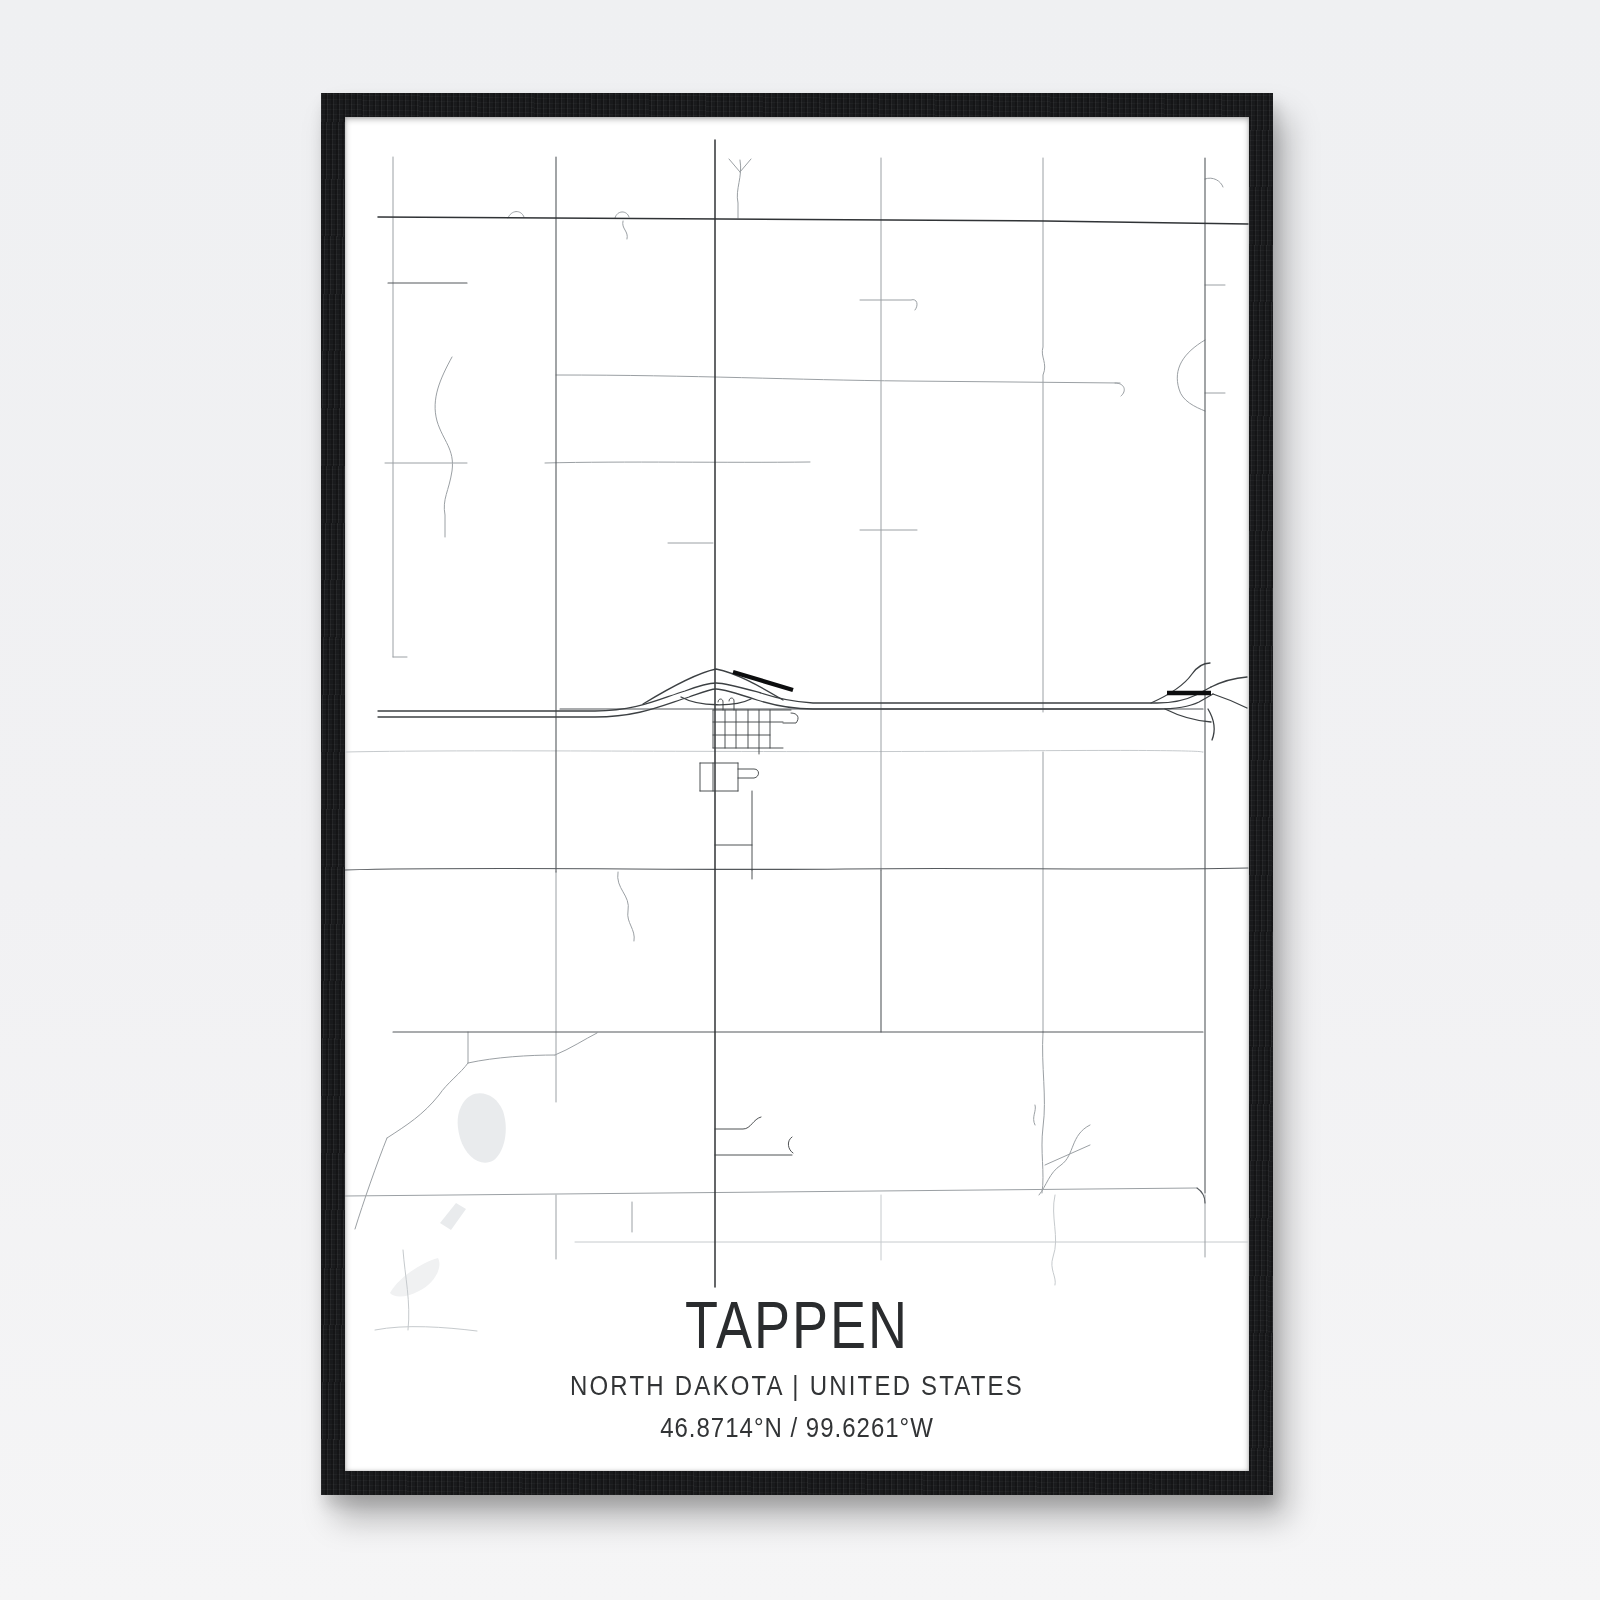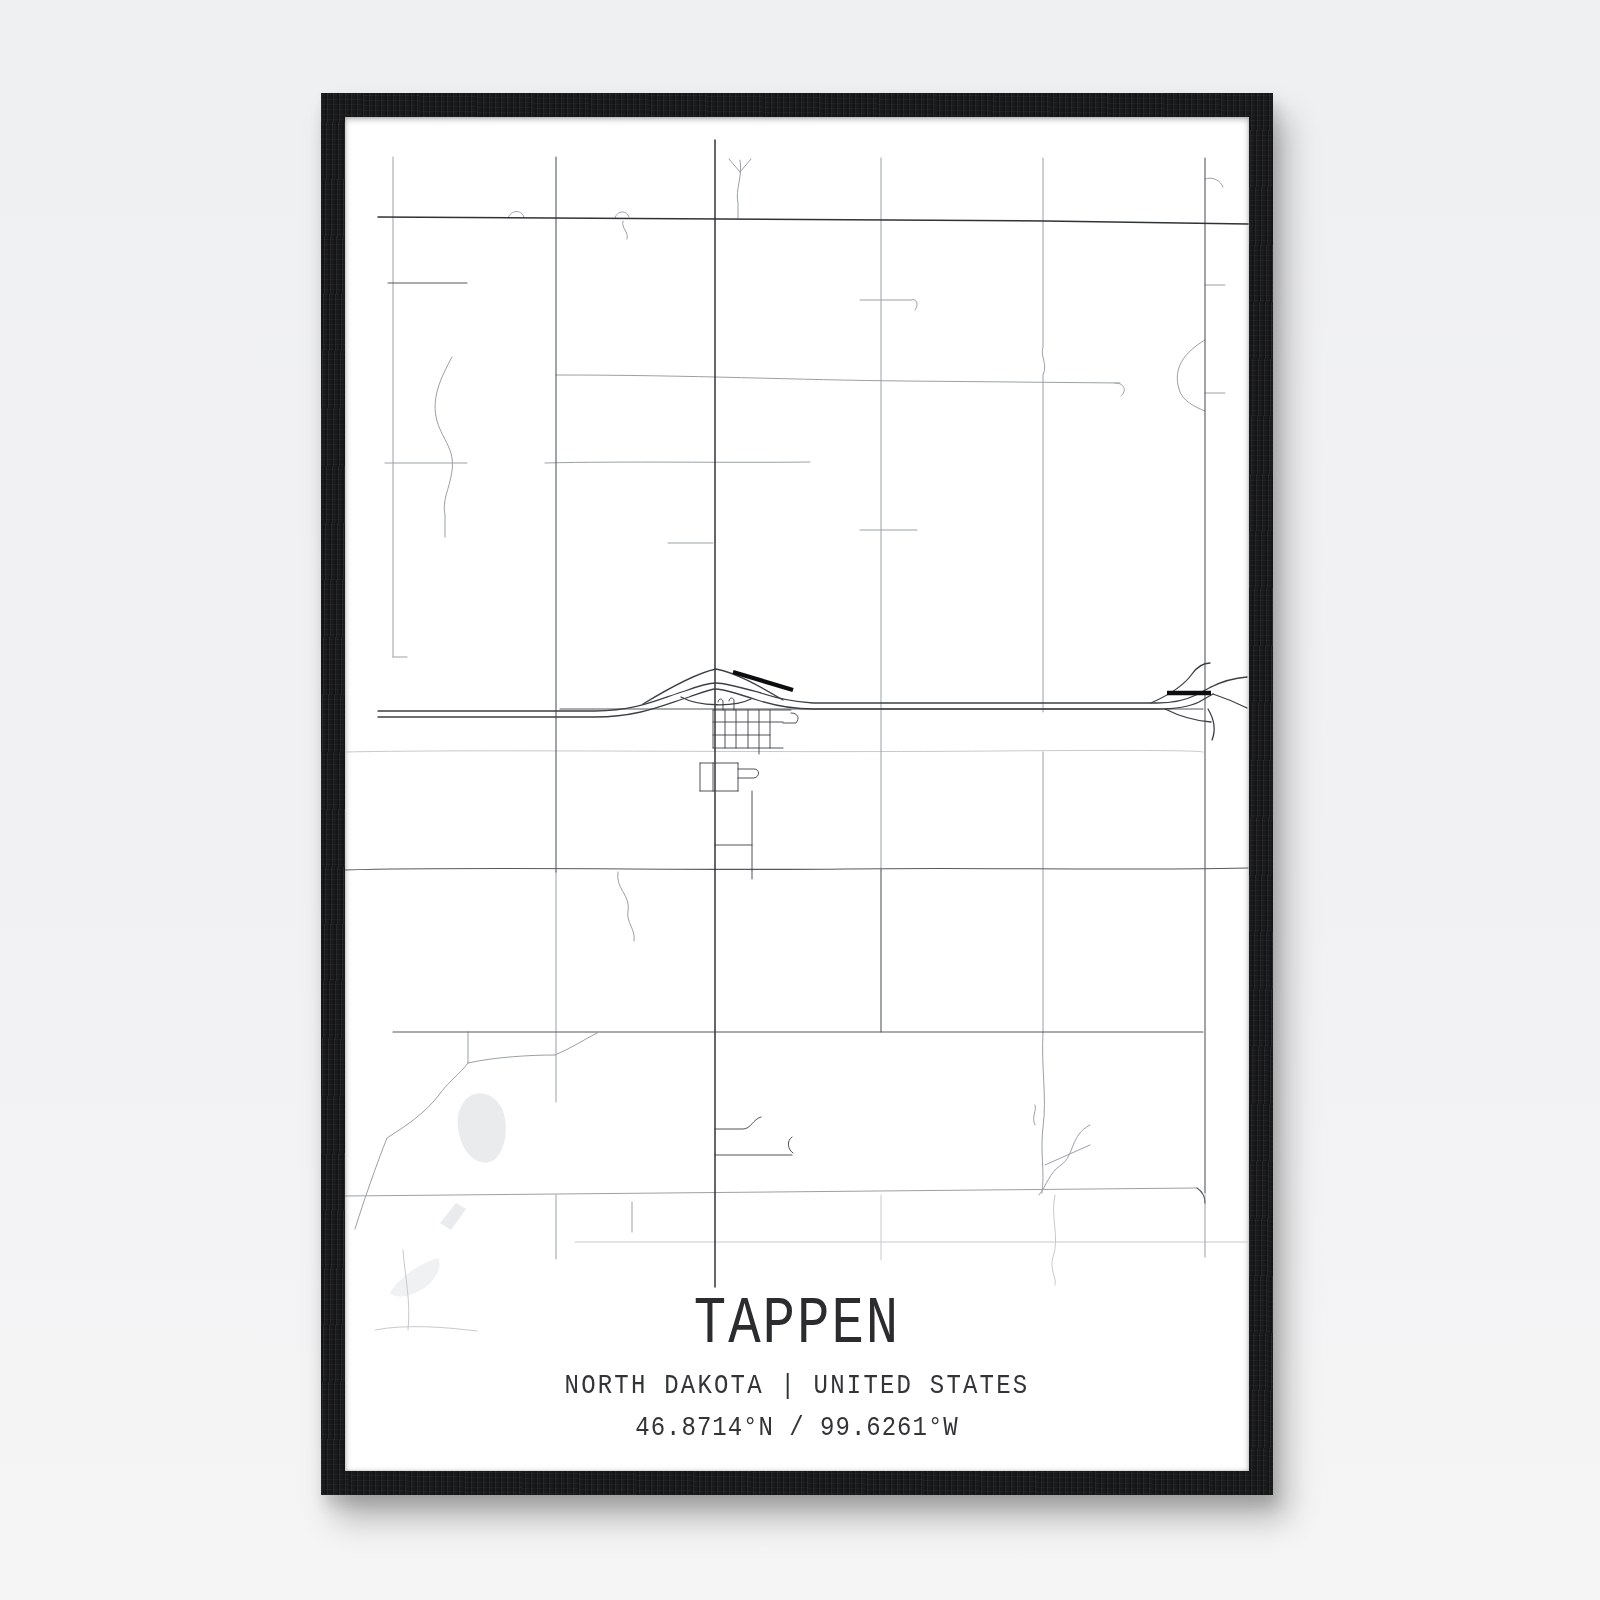--- a/index.html
+++ b/index.html
@@ -1,18 +1,18 @@
 <!DOCTYPE html>
 <html><head>
 <meta charset="utf-8">
 <style>
   html,body{margin:0;padding:0;width:1600px;height:1600px;overflow:hidden;
     font-family:"Liberation Sans",sans-serif;}
   .scene{position:absolute;inset:0;
-    background:linear-gradient(180deg,#eff0f2 0%,#f1f1f3 55%,#f5f5f6 100%);font-family:Liberation Mono, monospace;}
+    background:linear-gradient(180deg,#eff0f2 0%,#f1f1f3 55%,#f5f5f6 100%);}
   .frame{position:absolute;left:321px;top:93px;width:952px;height:1402px;
     box-sizing:border-box;padding:24px;background:#191a1c;
     background-image:
       repeating-linear-gradient(91deg,rgba(255,255,255,0.05) 0 1px,rgba(0,0,0,0) 1px 4px,rgba(0,0,0,0.22) 4px 6px),
       repeating-linear-gradient(1deg,rgba(255,255,255,0.03) 0 1px,rgba(0,0,0,0) 1px 5px);
     box-shadow:14px 24px 30px rgba(0,0,0,0.26),4px 10px 14px rgba(0,0,0,0.14);}
   .poster{position:relative;width:904px;height:1354px;background:#ffffff;
     box-shadow:inset 0 2px 6px rgba(0,0,0,0.30),inset 0 0 3px rgba(0,0,0,0.18);}
   .map-svg{position:absolute;inset:0;width:904px;height:1354px;display:block;}
   .label-block{position:absolute;left:0;top:1175px;width:100%;text-align:center;color:#2a2c2e;}

